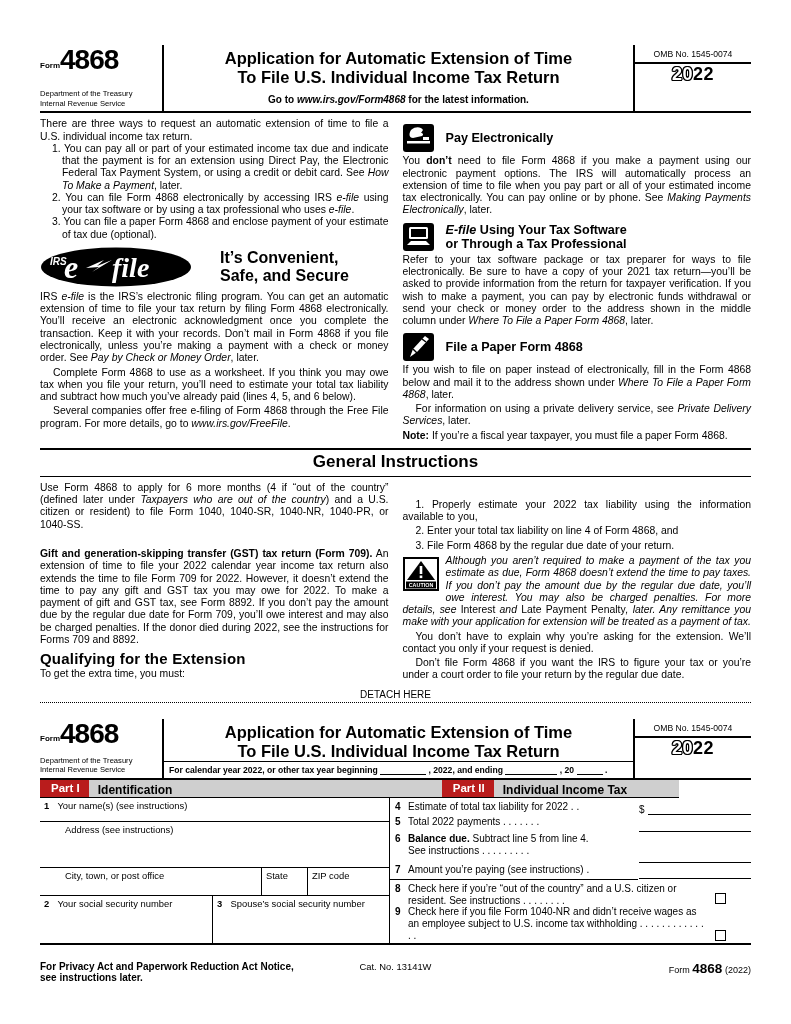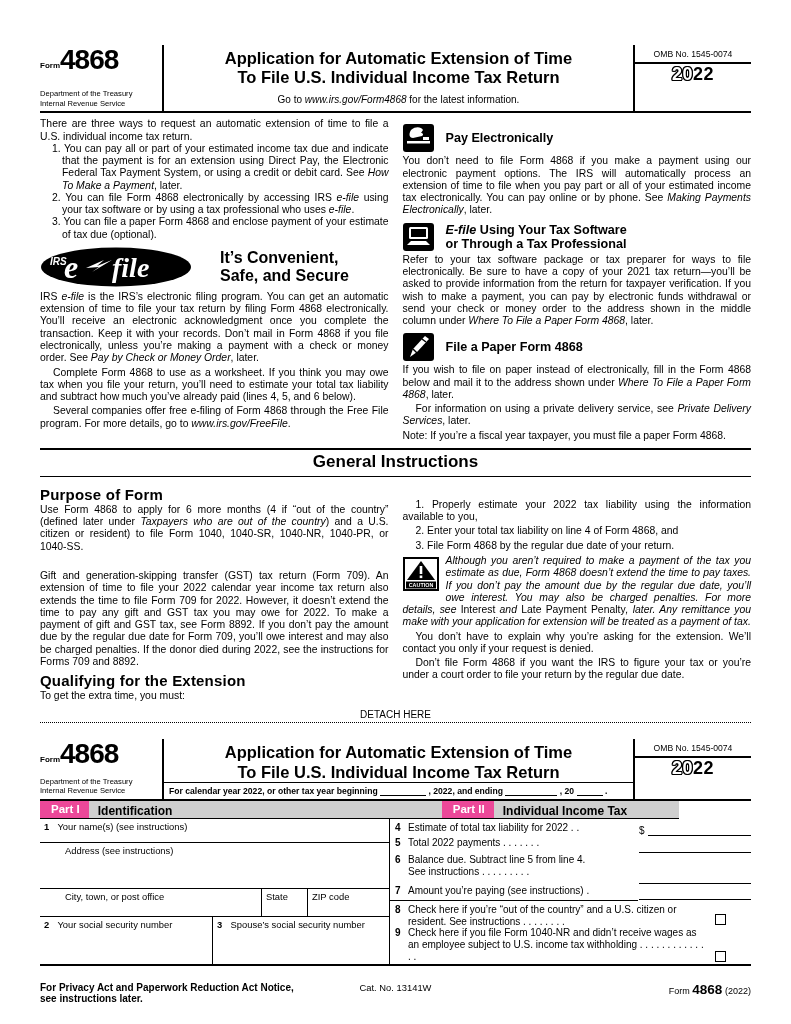--- a/index.html
+++ b/index.html
@@ -4,21 +4,21 @@
 <style>
   * { margin:0; padding:0; box-sizing:border-box; }
   html,body { background:#fff; }
   .page {
     width:791px; height:1024px; position:relative; overflow:hidden;
     background:#fff; color:#000;
     font-family:"Liberation Sans", sans-serif;
     padding:45px 40px 0 40px;
   }
   .i { font-style:italic;margin-top:20px; }
-  .b { font-weight:normal; }
+  .b { font-weight:bold; }
 
   
   .fhead { display:flex; border-bottom:2px solid #000; }
   .fhead .lcell { width:124px; border-right:2px solid #000; padding:2px 4px 2px 0; display:flex; flex-direction:column; }
   .formno-row { display:flex; align-items:flex-end; }
   .formno-word { font-size:8px; font-weight:bold; padding-bottom:4px; }
   .formno-big { font-size:28px; font-weight:bold; letter-spacing:-1px; line-height:0.95; }
   .dept { font-size:7.6px; line-height:1.25; margin-top:auto; padding-bottom:1px; }
   .fhead .mcell { flex:1; display:flex; flex-direction:column; text-align:center; }
   .ftitle { font-size:16.5px; font-weight:bold; line-height:1.16; padding-top:4px; }
@@ -59,21 +59,21 @@
   .f2 .mcell { position:relative; }
   .f2 .fhead { border-bottom:none; }
   .cal-row { border-top:1.5px solid #000; font-size:8.6px; font-weight:bold; text-align:left;
              padding:3px 0 3px 5px; white-space:nowrap; }
   .blank { display:inline-block; border-bottom:1px solid #000; height:10px; vertical-align:bottom; }
 
   .partbars { display:flex; border-top:2px solid #000; }
   .partbar { background:#cfcfcf; display:flex; align-items:stretch; border-bottom:1px solid #000; }
   .partbar.p1 { width:350px; }
   .partbar.p2 { width:289px;justify-content:center; }
-  .part-tag { background:#ec4899; color:#fff; font-weight:bold; font-size:11.5px; padding:2.5px 9px 2.5px 11px; }
+  .part-tag { background:#b91c1c; color:#fff; font-weight:bold; font-size:11.5px; padding:2.5px 9px 2.5px 11px; }
   .part-name { font-weight:bold; font-size:12px; padding:3px 0 0 9px; }
 
   .fbody { display:flex; border-bottom:2px solid #000; }
   .fbody .p1col { width:350px; border-right:1.5px solid #000; display:flex; flex-direction:column; }
   .fbody .p2col { width:361px; padding-left:5px; display:flex; flex-direction:column; }
   .frow { border-bottom:1px solid #000; font-size:9.4px; padding:2px 0 0 4px; }
   .frow .no { font-weight:bold; display:inline-block; width:11px; }
   .r-name { height:24px; }
   .r-addr { height:46px; padding-left:25px; }
   .r-city { height:28px; display:flex; padding:0; }
@@ -205,21 +205,20 @@
       <div class="t"><span>If you wish to file on paper instead of electronically, fill in the Form 4868 below and mail it to the address shown under </span><span class="i">Where To File a Paper Form 4868</span><span>, later.</span></div>
       <div class="t ind mt2"><span>For information on using a private delivery service, see </span><span class="i">Private Delivery Services</span><span>, later.</span></div>
       <div class="t mt2"><span class="b">Note:</span><span> If you’re a fiscal year taxpayer, you must file a paper Form 4868.</span></div>
     </div>
   </div>
 
   <div class="banner">General Instructions</div>
 
   <div class="cols">
     <div class="col">
-      <div class="h-big">Purpose of Form</div>
       <div class="t"><span>Use Form 4868 to apply for 6 more months (4 if “out of the country” (defined later under </span><span class="i">Taxpayers who are out of the country</span><span>) and a U.S. citizen or resident) to file Form 1040, 1040-SR, 1040-NR, 1040-PR, or 1040-SS.</span></div>
       <div class="t mt3"><span class="b">Gift and generation-skipping transfer (GST) tax return (Form 709).</span><span> An extension of time to file your 2022 calendar year income tax return also extends the time to file Form 709 for 2022. However, it doesn’t extend the time to pay any gift and GST tax you may owe for 2022. To make a payment of gift and GST tax, see Form 8892. If you don’t pay the amount due by the regular due date for Form 709, you’ll owe interest and may also be charged penalties. If the donor died during 2022, see the instructions for Forms 709 and 8892.</span></div>
       <div class="h-big">Qualifying for the Extension</div>
       <div class="t">To get the extra time, you must:</div>
     </div>
 
     <div class="col">
       <div class="t ind mt3">1. Properly estimate your 2022 tax liability using the information available to you,</div>
       <div class="t ind mt2">2. Enter your total tax liability on line 4 of Form 4868, and</div>
       <div class="t ind mt2">3. File Form 4868 by the regular due date of your return.</div>

